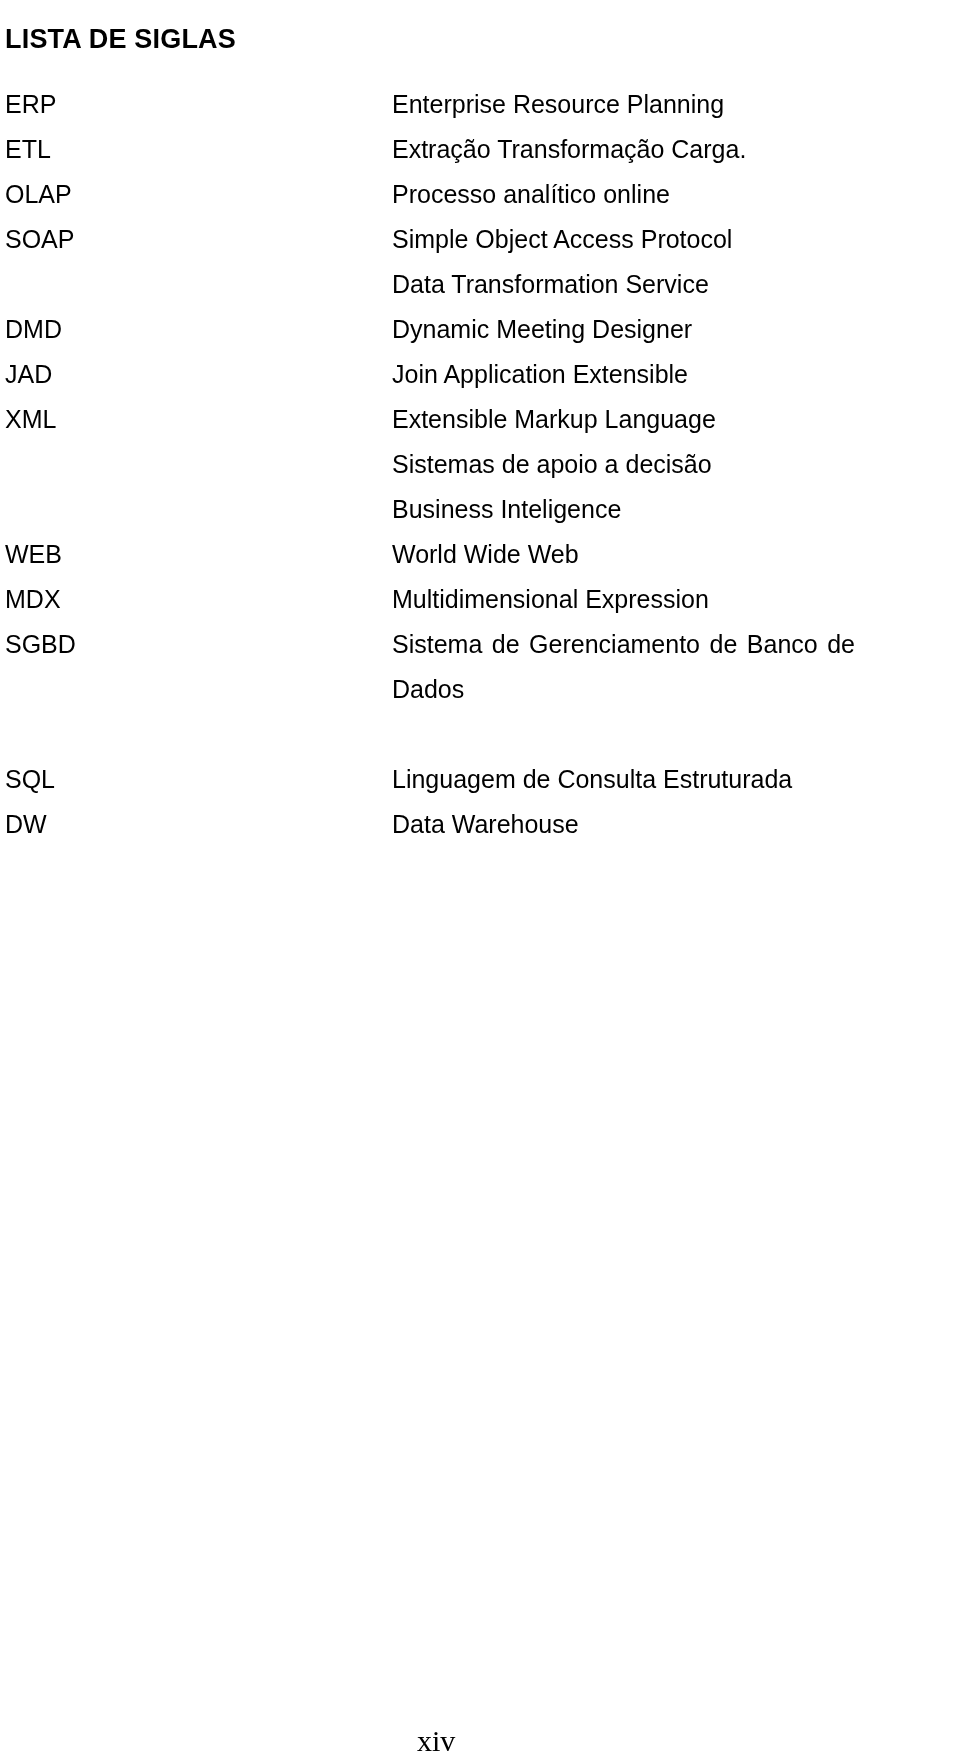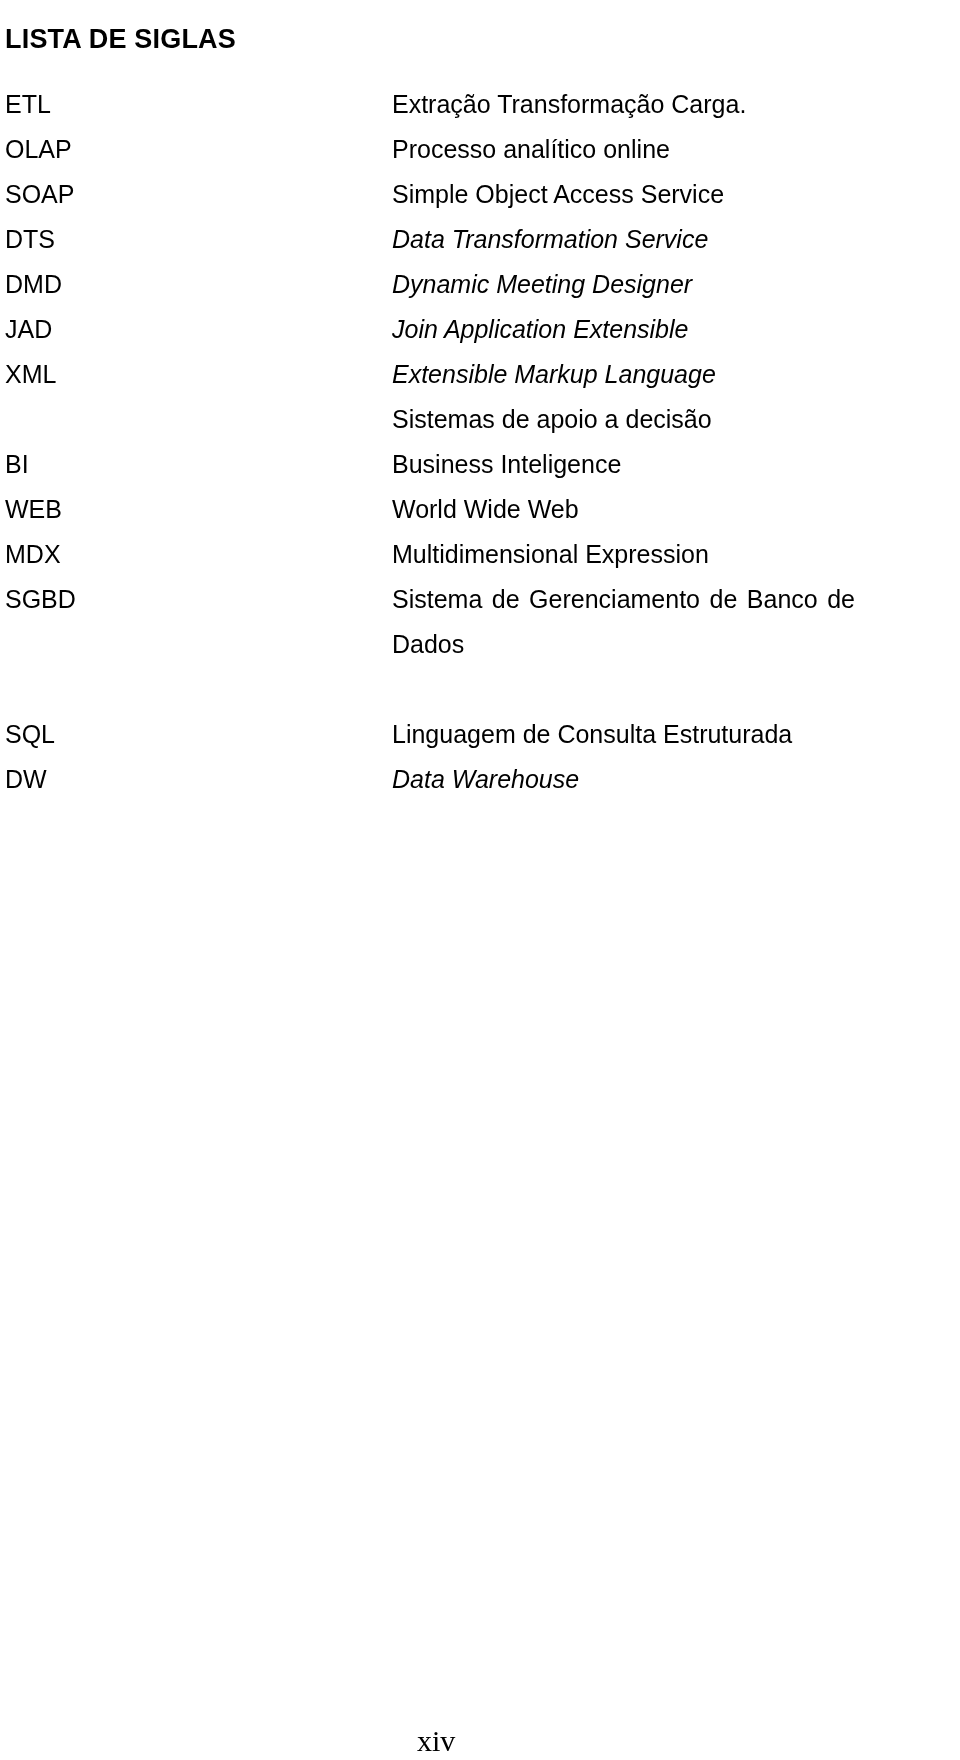--- a/index.html
+++ b/index.html
@@ -65,21 +65,20 @@
     position: relative;
     margin-left: 392px;
     width: 463px;
     font-size: 25px;
     line-height: 45px;
     text-align: justify;
     text-justify: inter-word;
   }
 
   .sigla-def.italic {
-    font-style: italic;
   }
 
   
   .sigla-def.wrap {
     text-align: justify;
   }
   .sigla-def.wrap::after {
     content: "";
     display: inline-block;
     width: 100%;
@@ -99,52 +98,54 @@
 </style>
 </head>
 <body>
 
 <div class="page">
 
   <h1 class="doc-title">LISTA DE SIGLAS</h1>
 
   <div class="siglas-list">
       <div class="sigla-row">
+        <div class="sigla-term">ERP</div>
+        <div class="sigla-def">Enterprise Resource Planning</div>
+      </div>
+      <div class="sigla-row">
         <div class="sigla-term">ETL</div>
         <div class="sigla-def">Extração Transformação Carga.</div>
       </div>
       <div class="sigla-row">
         <div class="sigla-term">OLAP</div>
         <div class="sigla-def">Processo analítico online</div>
       </div>
       <div class="sigla-row">
         <div class="sigla-term">SOAP</div>
-        <div class="sigla-def">Simple Object Access Service</div>
+        <div class="sigla-def">Simple Object Access Protocol</div>
       </div>
       <div class="sigla-row">
-        <div class="sigla-term">DTS</div>
         <div class="sigla-def italic">Data Transformation Service</div>
       </div>
       <div class="sigla-row">
         <div class="sigla-term">DMD</div>
         <div class="sigla-def italic">Dynamic Meeting Designer</div>
       </div>
       <div class="sigla-row">
         <div class="sigla-term">JAD</div>
         <div class="sigla-def italic">Join Application Extensible</div>
       </div>
       <div class="sigla-row">
         <div class="sigla-term">XML</div>
         <div class="sigla-def italic">Extensible Markup Language</div>
       </div>
       <div class="sigla-row">
         <div class="sigla-def">Sistemas de apoio a decisão</div>
       </div>
       <div class="sigla-row">
-        <div class="sigla-term">BI</div>
         <div class="sigla-def">Business Inteligence</div>
       </div>
       <div class="sigla-row">
         <div class="sigla-term">WEB</div>
         <div class="sigla-def">World Wide Web</div>
       </div>
       <div class="sigla-row">
         <div class="sigla-term">MDX</div>
         <div class="sigla-def">Multidimensional Expression</div>
       </div>

